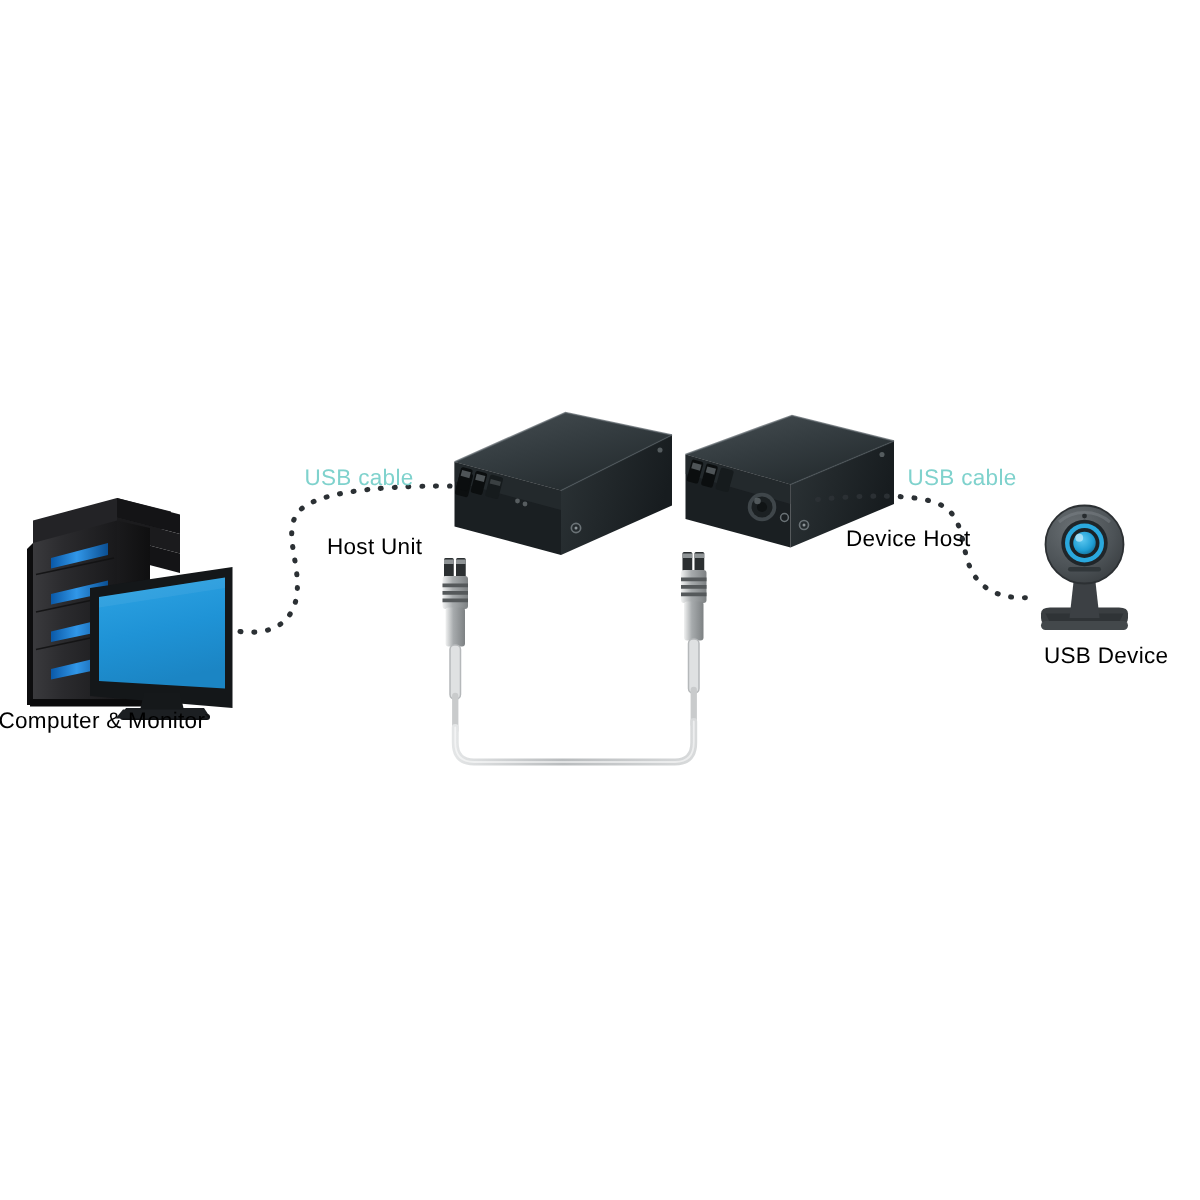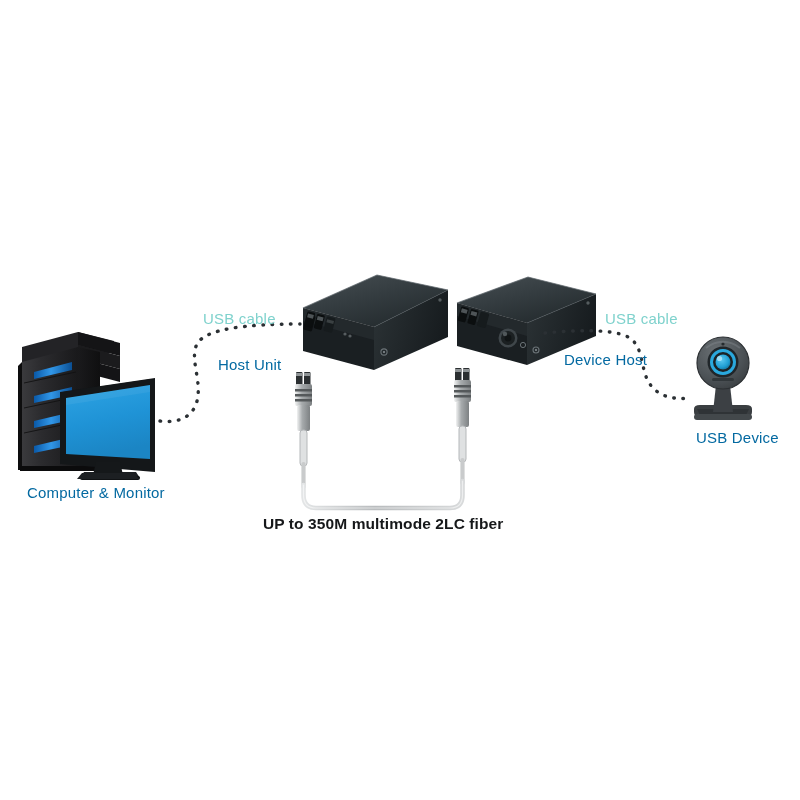--- a/index.html
+++ b/index.html
@@ -26,37 +26,37 @@
     white-space:nowrap;
     line-height:1;
   }
   .lbl-teal{
     color:#7fd2cd;
     font-size:15px;
     font-weight:400;
     letter-spacing:.2px;
   }
   .lbl-dark{
-    color:#0369a1;
+    color:#000000;
     font-size:15px;
     font-weight:400;
     letter-spacing:.2px;
   }
   .lbl-caption{
     color:#16181a;
     font-size:15.5px;
     font-weight:bold;
     letter-spacing:.1px;
   }
   
   #lab-usb-left   { left:203px; top:311px; }
   #lab-usb-right  { left:605px; top:311px; }
   #lab-host       { left:218px; top:357px; }
   #lab-device     { left:564px; top:352px; }
-  #lab-computer   { left:-1px;  top:485px;padding-left:28px; }
+  #lab-computer   { left:-1px;  top:473px; }
   #lab-usbdev     { left:696px; top:430px; }
   #lab-fiber      { left:263px; top:516px; }
 </style>
 </head>
 <body>
 
 <div id="stage">
 
   <svg id="diagram" viewBox="0 0 800 800">
     <defs>
@@ -300,15 +300,14 @@
   <div class="lbl lbl-teal" id="lab-usb-right">USB cable</div>
 
   <div class="lbl lbl-dark" id="lab-host">Host Unit</div>
 
   <div class="lbl lbl-dark" id="lab-device">Device Host</div>
 
   <div class="lbl lbl-dark" id="lab-computer">Computer &amp; Monitor</div>
 
   <div class="lbl lbl-dark" id="lab-usbdev">USB Device</div>
 
-  <div class="lbl lbl-caption" id="lab-fiber">UP to 350M multimode 2LC fiber</div>
 
 </div>
 
 </body></html>

